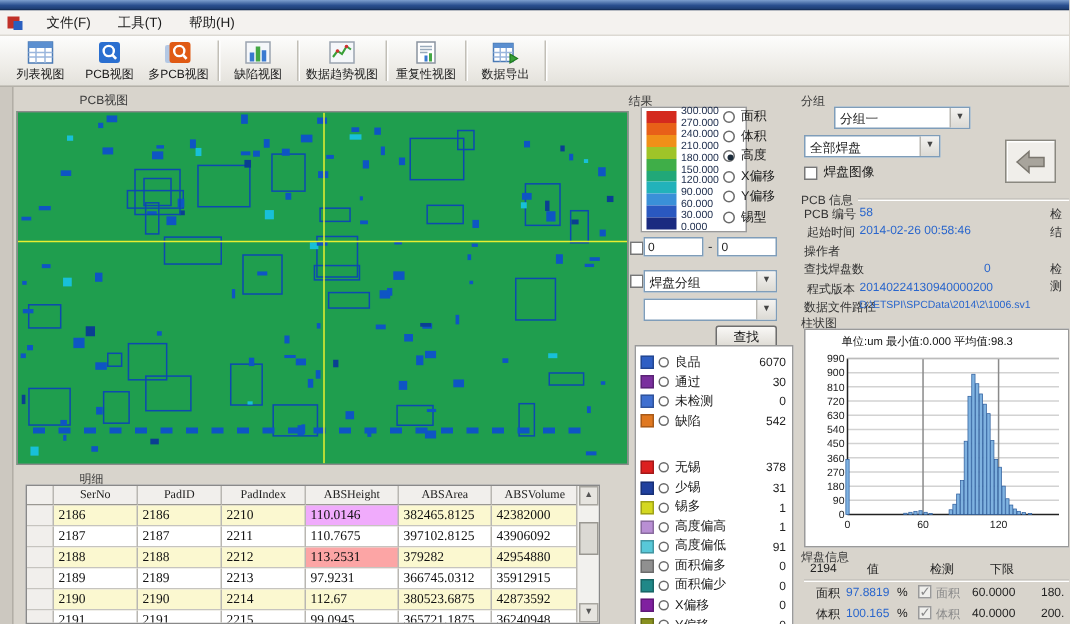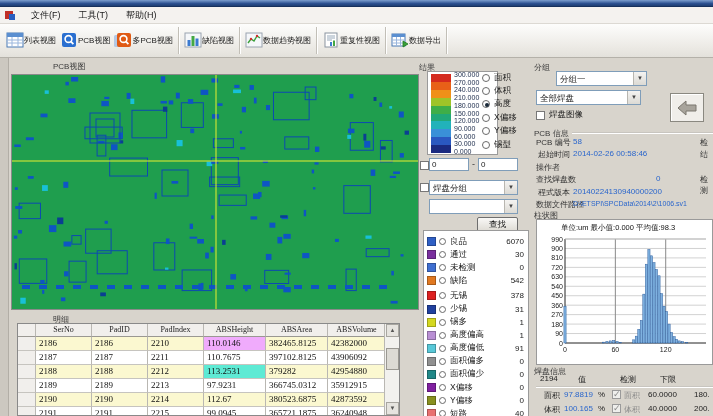--- a/index.html
+++ b/index.html
@@ -13,21 +13,21 @@
   .menubar { position:absolute; left:0; top:7px; width:713px; height:17px; background:#f4f2ef;
     border-bottom:1px solid #dcd9d3; display:flex; align-items:center; font-size:9px; color:#1a1a1a; }
   .appicon { width:10px; height:10px; margin:0 7px 0 5px; position:relative; }
   .appicon .a1{position:absolute;left:0;top:1px;width:8px;height:8px;background:#c03028;}
   .appicon .a2{position:absolute;left:4px;top:4px;width:6px;height:6px;background:#2a5fc0;}
   .menu-item { padding:2px 9px; cursor:default; }
 
   .toolbar { position:absolute; left:0; top:24px; width:713px; height:34px;
     background:linear-gradient(#fdfdfc,#eceae5 70%,#e3e1db); border-bottom:1px solid #b4b1a9;
     display:flex; align-items:center; padding-left:4px; }
-  .tb-btn { display:flex; flex-direction:row; align-items:center; justify-content:center;
+  .tb-btn { display:flex; flex-direction:column; align-items:center; justify-content:center;
     min-width:46px; height:32px; font-size:8px; color:#1a1a1a; padding:0 2px; }
   .tb-btn svg { width:18px; height:16px; margin-bottom:1px; }
   .tb-sep { width:1px; height:27px; background:#c2bfb7; margin:0 3px; box-shadow:1px 0 0 #fff; }
 
   .panel-label { position:absolute; font-size:8px; color:#3a3a3a; }
 
   .pcb-view { position:absolute; left:11px; top:74px; width:408px; height:236px;
     background:#1f9e4e; border:1px solid #8a8a8a; overflow:hidden; }
   .pcb-view svg { display:block; }
 
@@ -75,28 +75,28 @@
     border-left:1px solid #b8b6b0; text-align:center; font-size:6px; color:#444; line-height:13px; }
   .dd-a { left:429px; top:180px; width:89px; }
   .dd-b { left:429px; top:199px; width:89px; }
 
   .find-btn { position:absolute; left:477px; top:217px; width:41px; height:15px;
     background:linear-gradient(#f9f8f6,#dedbd4); border:1px solid #6e6e6e; border-radius:2px;
     font-size:8.5px; color:#111; text-align:center; line-height:13px; }
 
   .stats-box { position:absolute; left:423px; top:230px; width:106px; height:241px; background:#fff; border:1px solid #9a9a9a; overflow:hidden; }
   .stat-row { display:flex; align-items:center; height:13.1px; padding:0 4px 0 3px; font-size:8.5px; color:#1a1a1a; }
-  .stat-row.gap { margin-top:2px; }
+  .stat-row.gap { margin-top:18px; }
   .swatch { width:9px; height:9px; flex:none; margin-right:3px; border:1px solid rgba(0,0,0,.25); }
   .stat-row .radio { width:7px; height:7px; margin-right:4px; }
   .stat-count { margin-left:auto; font-size:8px; color:#222; }
 
   
   .dd-g1 { left:556px; top:71px; width:91px; }
-  .dd-g2 { left:536px; top:90px; width:105px; }
+  .dd-g2 { left:536px; top:90px; width:91px; }
   .padimg-row { position:absolute; left:536px; top:109px; display:flex; align-items:center; font-size:8.5px; color:#1a1a1a; }
   .padimg-row .checkbox { margin-right:4px; }
   .arrow-btn { position:absolute; left:670px; top:93px; width:34px; height:29px; background:#f0eeea;
     border:1px solid #8a8880; box-shadow:inset 1px 1px 0 #fff; display:flex; align-items:center; justify-content:center; }
 
   .sec-line { position:absolute; height:1px; background:#c8c5bf; box-shadow:0 1px 0 #fff; }
 
   .info-row { position:absolute; font-size:8px; white-space:nowrap; }
   .info-label { position:absolute; right:0; color:#333; }
   .info-value { color:#2a66cc; }
@@ -400,21 +400,21 @@
           <div class="dt-cell" style="width: 56px; flex: 0 0 auto; background: rgb(255, 255, 255);">2211</div>
           <div class="dt-cell" style="width: 62px; flex: 0 0 auto; background: rgb(255, 255, 255);">110.7675</div>
           <div class="dt-cell" style="width: 62px; flex: 0 0 auto; background: rgb(255, 255, 255);">397102.8125</div>
           <div class="dt-cell" style="width: 58px; flex: 0 0 auto; background: rgb(255, 255, 255);">43906092</div>
         </div>
         <div class="dt-row">
           <div class="dt-cell dt-sel" style="width: 18px; flex: 0 0 auto;"></div>
           <div class="dt-cell" style="width: 56px; flex: 0 0 auto; background: rgb(251, 248, 208);">2188</div>
           <div class="dt-cell" style="width: 56px; flex: 0 0 auto; background: rgb(251, 248, 208);">2188</div>
           <div class="dt-cell" style="width: 56px; flex: 0 0 auto; background: rgb(251, 248, 208);">2212</div>
-          <div class="dt-cell" style="width: 62px; flex: 0 0 auto; background: #5eead4;">113.2531</div>
+          <div class="dt-cell" style="width: 62px; flex: 0 0 auto; background: #fca5a5;">113.2531</div>
           <div class="dt-cell" style="width: 62px; flex: 0 0 auto; background: rgb(251, 248, 208);">379282</div>
           <div class="dt-cell" style="width: 58px; flex: 0 0 auto; background: rgb(251, 248, 208);">42954880</div>
         </div>
         <div class="dt-row">
           <div class="dt-cell dt-sel" style="width: 18px; flex: 0 0 auto;"></div>
           <div class="dt-cell" style="width: 56px; flex: 0 0 auto; background: rgb(255, 255, 255);">2189</div>
           <div class="dt-cell" style="width: 56px; flex: 0 0 auto; background: rgb(255, 255, 255);">2189</div>
           <div class="dt-cell" style="width: 56px; flex: 0 0 auto; background: rgb(255, 255, 255);">2213</div>
           <div class="dt-cell" style="width: 62px; flex: 0 0 auto; background: rgb(255, 255, 255);">97.9231</div>
           <div class="dt-cell" style="width: 62px; flex: 0 0 auto; background: rgb(255, 255, 255);">366745.0312</div>

